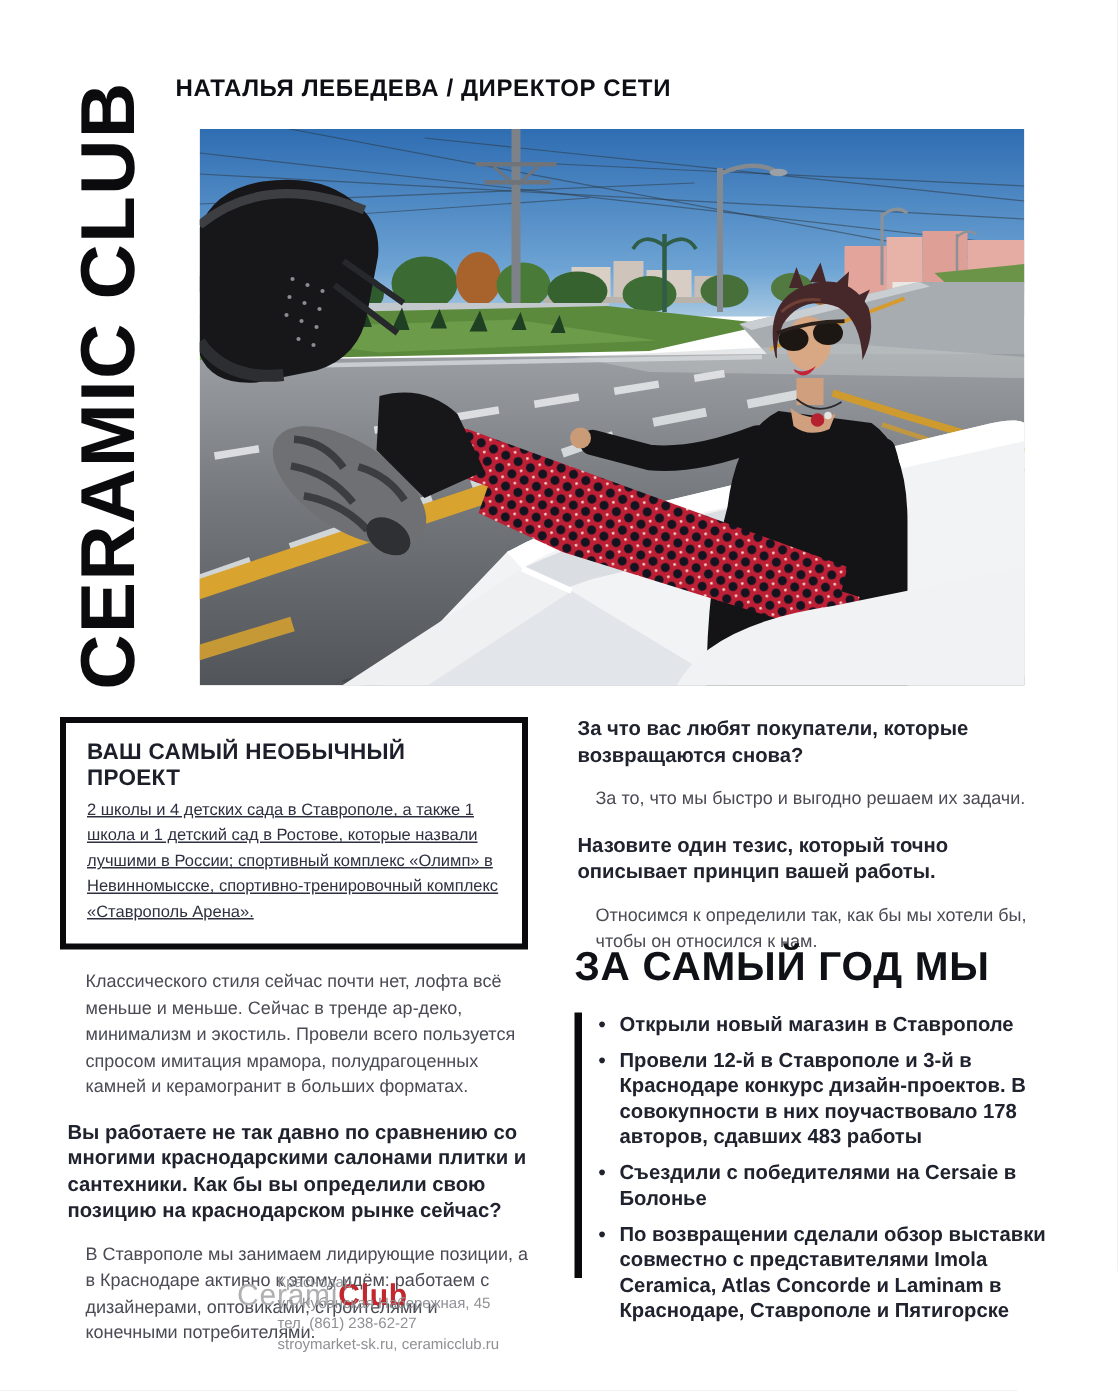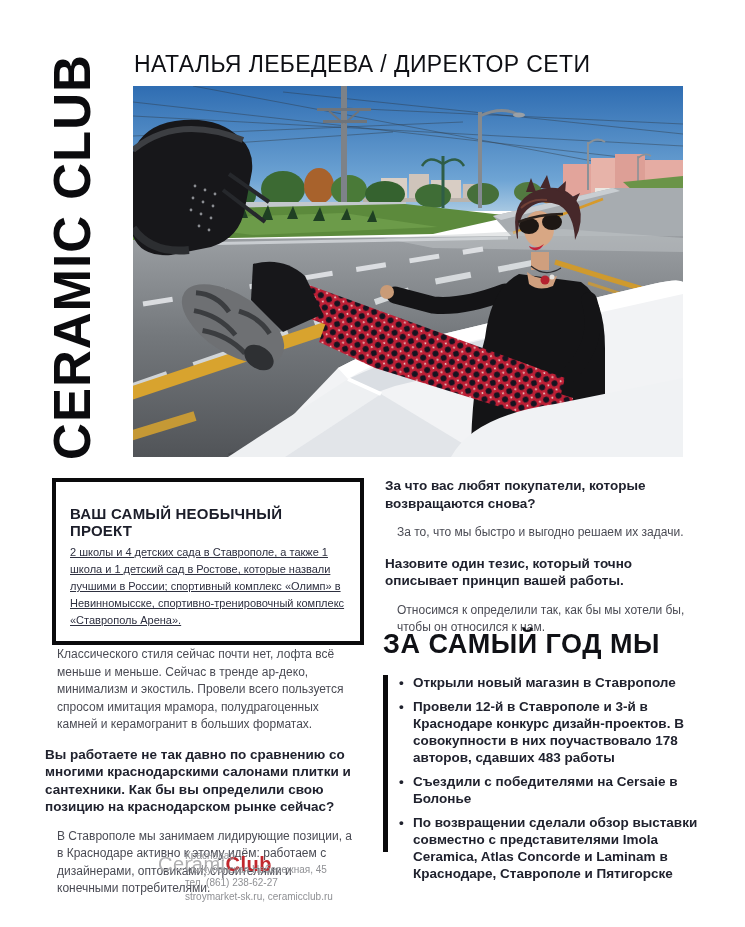--- a/index.html
+++ b/index.html
@@ -10,30 +10,30 @@
   }
   
   .brand-vertical{position:absolute;left:26px;top:52px;width:92px;height:410px;}
   .brand-vertical span{
     position:absolute;left:50%;top:50%;
     transform:translate(-50%,-50%) rotate(-90deg);
     white-space:nowrap;font-size:51px;font-weight:900;letter-spacing:1px;color:#0b0b0e;
   }
   
   .header-title{
-    position:absolute;left:134px;top:51px;font-size:23px;font-weight:400;
+    position:absolute;left:117px;top:51px;font-size:16px;font-weight:700;
     letter-spacing:.4px;color:#0e0f14;
   }
   
   .hero-photo{position:absolute;left:133px;top:86px;width:550px;height:371px;overflow:hidden;}
   .hero-photo svg{display:block;}
   
   .highlight-box{
     position:absolute;left:40px;top:478px;width:312px;box-sizing:border-box;
-    border:4px solid #0a0a0c;padding:23px 14px 12px 14px;background:#fff;margin-left:12px;
+    border:4px solid #0a0a0c;padding:11px 14px 12px 14px;background:#fff;
   }
   .highlight-box .box-title{font-size:15px;font-weight:800;color:#1c1e2a;letter-spacing:.2px;margin:0 0 5px 0;}
   .highlight-box .box-text{font-size:11px;line-height:17px;color:#2e3040;margin:0;text-decoration:underline;}
   .left-qa{position:absolute;left:45px;top:634px;width:323px;}
   .right-qa{position:absolute;left:385px;top:477px;width:322px;}
   .qa-block{margin-bottom:9px;}
   .qa-q{font-size:13.5px;font-weight:700;line-height:17.5px;color:#20222e;margin:0 0 2px 0;}
   .qa-a{font-size:12px;line-height:17.5px;color:#4a4b54;margin:12px;}
   
   .year-title{

